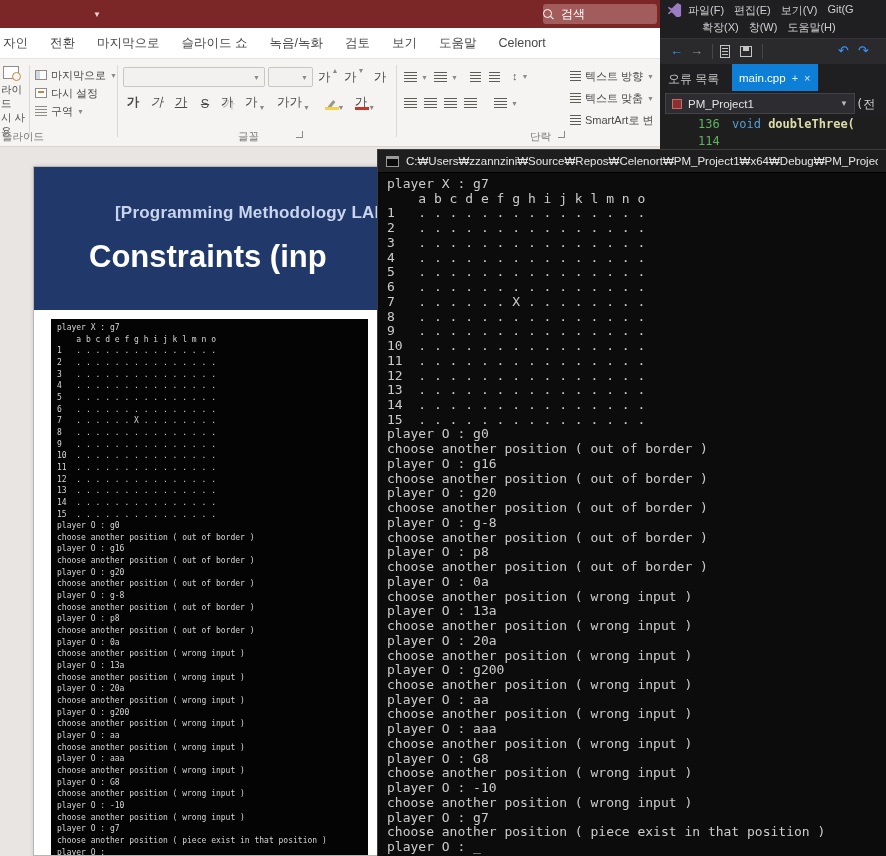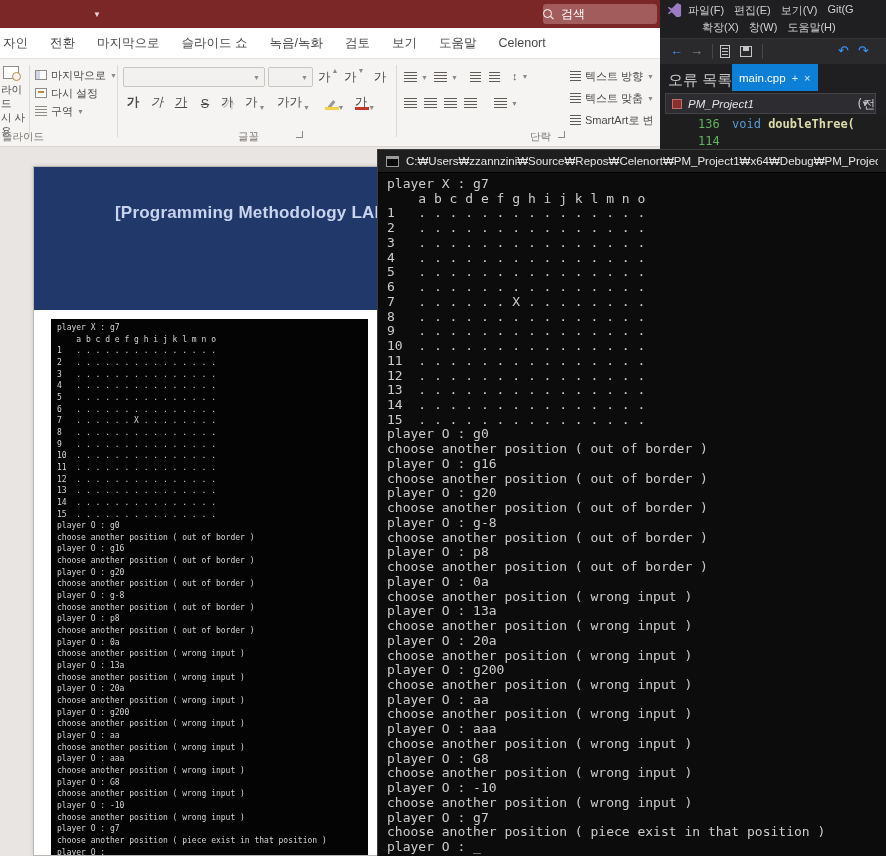--- a/index.html
+++ b/index.html
@@ -70,27 +70,27 @@
   .vs-window { position:absolute; left:660px; top:0; width:226px; height:150px; background:#1f1f22; z-index:5; overflow:hidden; }
   .vs-logo { position:absolute; left:7px; top:2px; }
   .vs-menu { position:absolute; display:flex; gap:10px; font-size:11px; color:#cfcfcf; white-space:nowrap; }
   .vs-toolbar { position:absolute; left:0; top:38px; width:226px; height:26px; background:#2a2a2d; border-top:1px solid #343437; }
   .vs-tool { position:absolute; top:4px; font-size:13px; line-height:16px; }
   .vs-tsep { position:absolute; top:5px; width:1px; height:15px; background:#46464a; }
   .ficon { position:absolute; top:6px; width:10px; height:13px; border:1px solid #c5c5c5; }
   .ficon::after { content:""; position:absolute; left:1px; top:2px; right:1px; height:1px; background:#c5c5c5; box-shadow:0 3px 0 #c5c5c5, 0 6px 0 #c5c5c5; }
   .sicon { position:absolute; top:7px; width:12px; height:11px; border:1px solid #c5c5c5; }
   .sicon::after { content:""; position:absolute; left:2px; top:0; width:6px; height:4px; background:#c5c5c5; }
-  .vs-errorlist { position:absolute; left:8px; top:71px; font-size:15px; color:#c8c8c8; }
+  .vs-errorlist { position:absolute; left:8px; top:71px; font-size:12px; color:#c8c8c8; }
   .vs-tab { position:absolute; left:72px; top:64px; height:27px; background:#0e7fd6; color:#fff;
     font-size:11.5px; display:flex; align-items:center; gap:6px; padding:0 7px; }
   .vs-tab .ticon { font-size:11px; color:#d9ecff; }
-  .vs-projrow { position:absolute; left:5px; top:93px; width:211px; height:21px; background:#2d2d31;
+  .vs-projrow { position:absolute; left:5px; top:93px; width:190px; height:21px; background:#2d2d31;
     border:1px solid #434346; display:flex; align-items:center; gap:6px; padding:4px 6px;
-    font-size:11.5px; color:#e2e2e2;font-style:italic; }
+    font-size:11.5px; color:#e2e2e2; }
   .proj-icon { width:10px; height:10px; background:#8b2f2f; border:1px solid #c46a6a; }
   .proj-caret { margin-left:auto; color:#bbbbbb; font-size:8px; }
   .vs-fragment { position:absolute; left:196px; top:96px; font-family:"DejaVu Sans Mono", monospace; font-size:12px; color:#cdcdcd; }
   .vs-code { position:absolute; left:0; top:115px; width:226px; height:35px; background:#1e1e1e; font-family:"DejaVu Sans Mono", monospace; font-size:12px; }
   .vs-num { position:absolute; color:#60b35f; }
   .vs-src { position:absolute; white-space:nowrap; }
   .kw { color:#569cd6; } .fn { color:#dcdcaa;font-weight:bold; }
 
   
   .console-window { position:absolute; left:377px; top:149px; width:509px; height:707px; background:#0c0c0c;
@@ -265,20 +265,21 @@
       <span>SmartArt로 변</span>
     </div>
     <div class="rb-group-label" style="left:530px;top:71px">단락</div>
     <span class="expander" style="left:558px;top:72px"></span>
   </div>
 
   <div class="pp-workarea">
     <div class="slide">
       <div class="slide-header">
         <div class="slide-subtitle">[Programming Methodology LAB</div>
+        <div class="slide-title">Constraints (inp</div>
       </div>
       <pre class="mini-console">player X : g7
     a b c d e f g h i j k l m n o
 1   . . . . . . . . . . . . . . .
 2   . . . . . . . . . . . . . . .
 3   . . . . . . . . . . . . . . .
 4   . . . . . . . . . . . . . . .
 5   . . . . . . . . . . . . . . .
 6   . . . . . . . . . . . . . . .
 7   . . . . . . X . . . . . . . .

